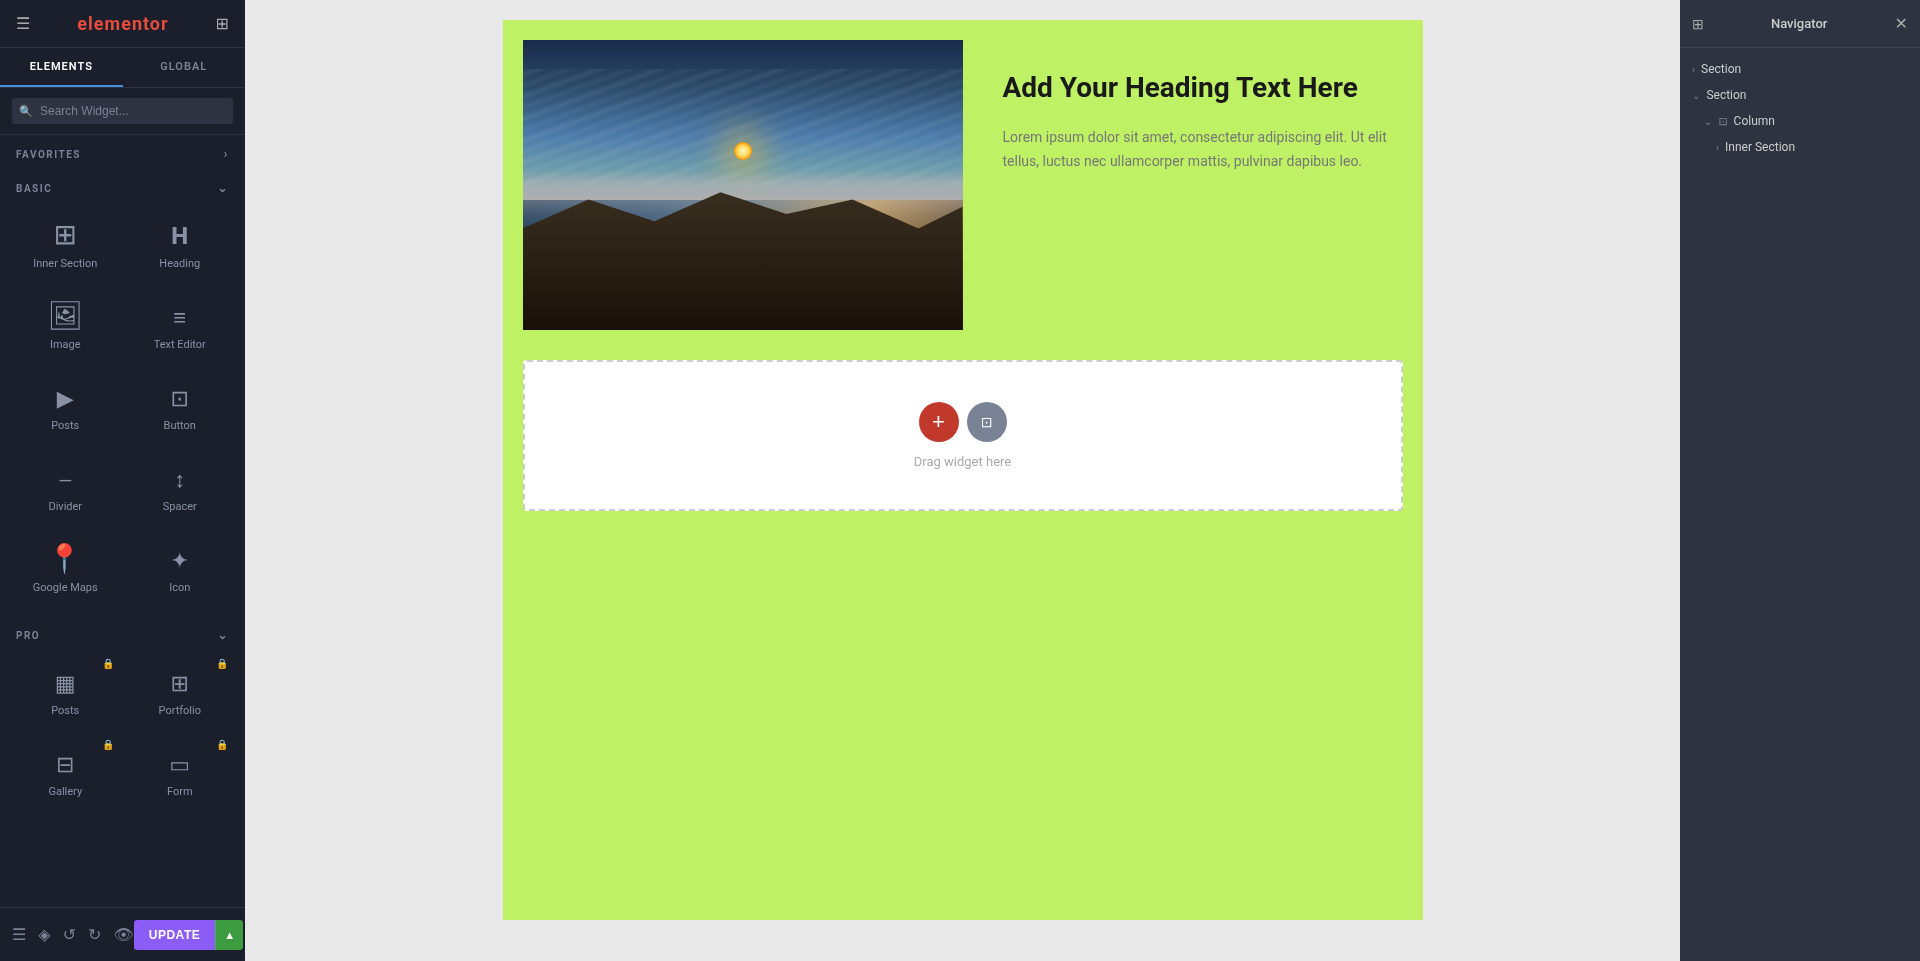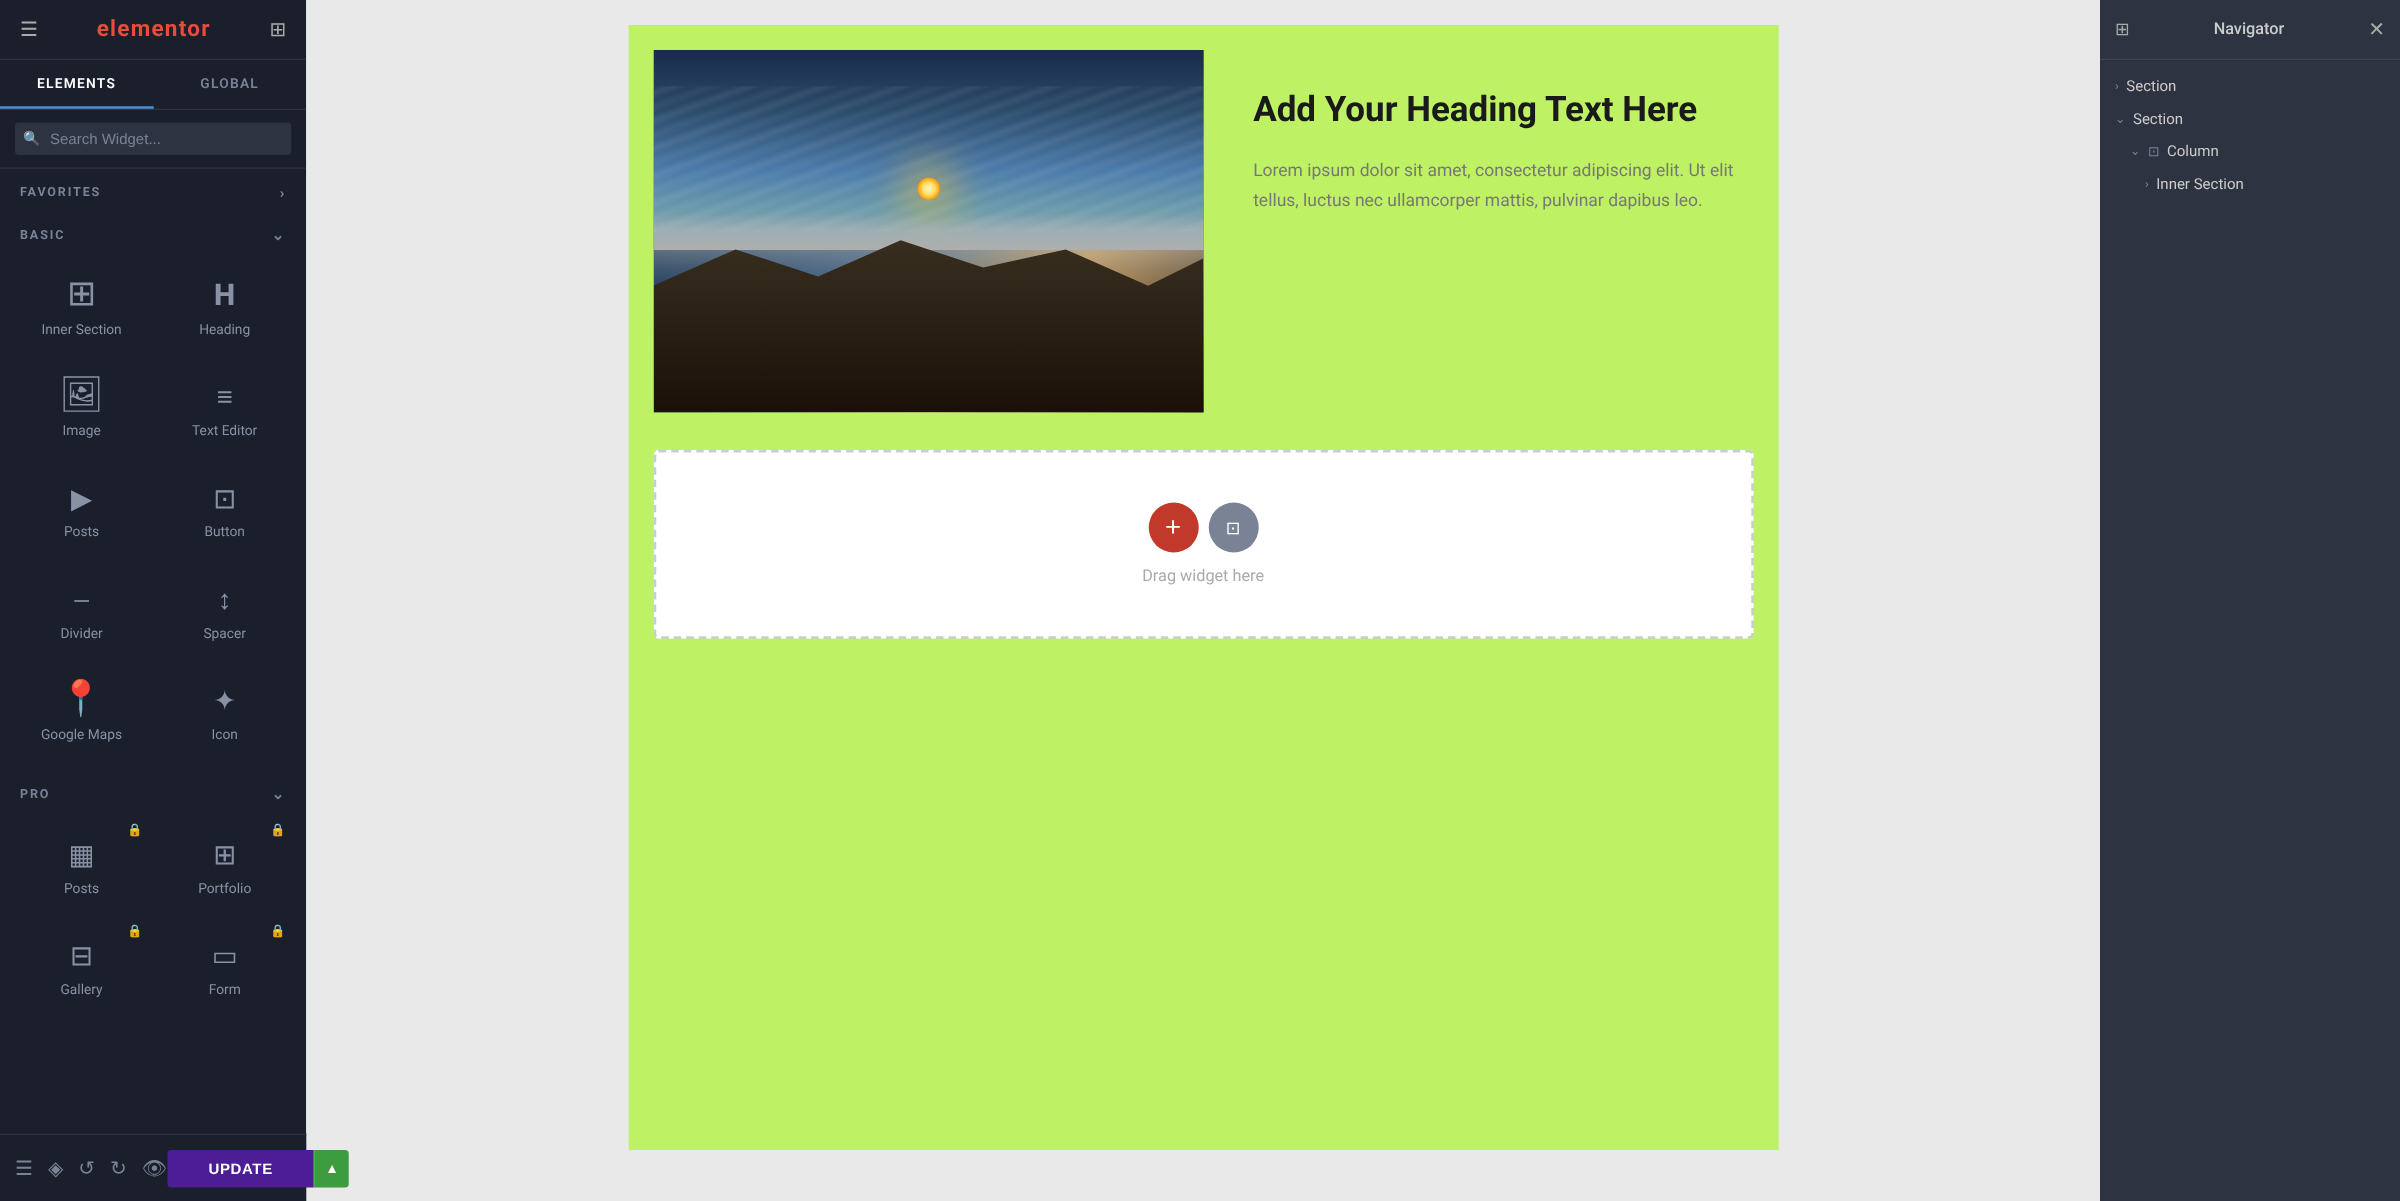--- a/index.html
+++ b/index.html
@@ -146,24 +146,24 @@
       border-top: 1px solid #2d3340;
       display: flex;
       align-items: center;
       justify-content: space-between;
       padding: 0 12px;
     }
     .footer-icons { display: flex; gap: 12px; }
     .footer-icon { color: #7a8396; font-size: 16px; cursor: pointer; }
     .update-btn-group { display: flex; }
     .update-btn {
-      background: #4c1d95;
+      background: #8b5cf6;
       color: white;
       border: none;
-      padding: 8px 33px;
+      padding: 8px 15px;
       font-size: 12px;
       font-weight: 600;
       cursor: pointer;
       border-radius: 3px 0 0 3px;
       letter-spacing: 0.5px;
     }
     .update-arrow {
       background: #3d9c40;
       color: white;
       border: none;

